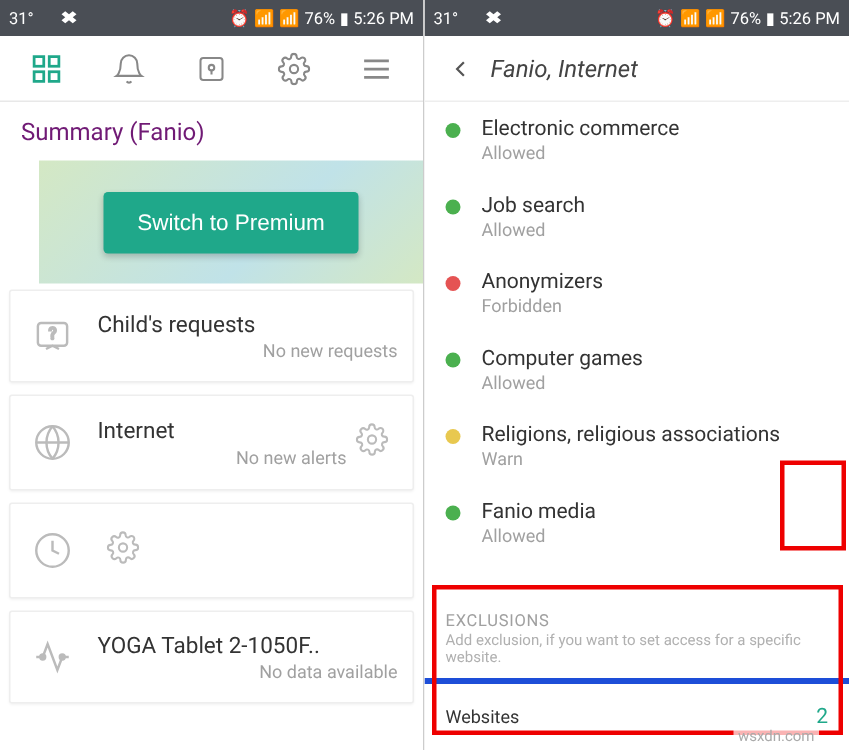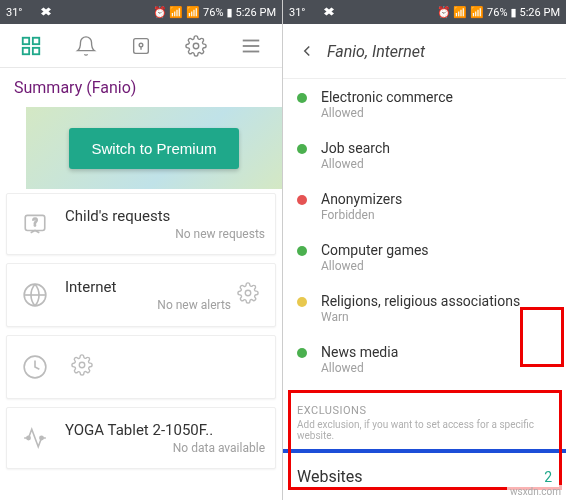--- a/index.html
+++ b/index.html
@@ -18,38 +18,38 @@
 .card { background: #fff; margin: 4px 6px; border: 1px solid #eee; border-radius: 2px; padding: 12px 10px; display: flex; align-items: center; box-shadow: 0 1px 2px rgba(0,0,0,0.05); position: relative; }
 .card-icon { width: 36px; height: 36px; margin-right: 12px; display: flex; align-items: center; justify-content: center; color: #b8b8b8; }
 .card-text { flex: 1; }
 .card-title { font-size: 15px; color: #333; margin-bottom: 2px; }
 .card-sub { font-size: 12px; color: #a0a0a0; text-align: right; }
 .gear-in-card { color: #b8b8b8; padding: 6px; }
 .red-box { border: 3px solid #e00; position: absolute; pointer-events: none; }
 .red-box-1 { right: 2px; top: 307px; width: 44px; height: 60px; }
 .red-box-2 { left: 288px; bottom: 10px; width: 274px; height: 100px; }
 
-.r-toolbar { height: 55px; display: flex; align-items: center; padding: 0 10px; border-bottom: 1px solid #eee; }
+.r-toolbar { height: 44px; display: flex; align-items: center; padding: 0 10px; border-bottom: 1px solid #eee; }
 .back-btn { width: 28px; height: 28px; display: flex; align-items: center; justify-content: center; color: #555; margin-right: 6px; }
 .r-title { font-size: 16px; font-style: italic; color: #444; }
 .cat-list { flex: 1; overflow: hidden; }
 .cat-item { display: flex; align-items: flex-start; padding: 10px 14px; }
 .dot { width: 10px; height: 10px; border-radius: 50%; margin-top: 4px; margin-right: 14px; flex-shrink: 0; }
 .dot-green { background: #4bb04f; }
 .dot-red { background: #e55353; }
 .dot-yellow { background: #e8c84f; }
 .cat-text { flex: 1; }
 .cat-title { font-size: 14px; color: #333; }
 .cat-status { font-size: 12px; color: #a0a0a0; margin-top: 1px; }
 .section-hdr { padding: 8px 14px 2px; font-size: 11px; color: #a0a0a0; letter-spacing: 0.5px; }
 .section-hint { padding: 0 14px 8px; font-size: 10px; color: #b0b0b0; border-bottom: 4px solid #1d4ed8; }
 .excl-row { display: flex; align-items: center; padding: 14px; justify-content: space-between; }
-.excl-label { font-size: 16px; color: #333; }
+.excl-label { font-size: 12px; color: #333; }
 .excl-count { font-size: 14px; color: #1fa88a; }
-.watermark { position: absolute; right: 2px; bottom: 2px; font-size: 10px; color: #aaa; background: rgba(255,255,255,0.7); padding: 1px 3px; z-index: 10; }
+.watermark { position: absolute; right: 20px; bottom: 2px; font-size: 10px; color: #aaa; background: rgba(255,255,255,0.7); padding: 1px 3px; z-index: 10; }
 </style>
 </head>
 <body>
 
 <div class="phone left-phone">
   <div class="statusbar">
     <div class="status-left">
       <span>31°</span>
       <span class="status-icon">
         <svg width="12" height="12" viewBox="0 0 24 24" fill="#fff">
@@ -234,21 +234,21 @@
       <div class="cat-item">
         <div class="dot dot-yellow"></div>
         <div class="cat-text">
           <div class="cat-title">Religions, religious associations</div>
           <div class="cat-status">Warn</div>
         </div>
       </div>
       <div class="cat-item">
         <div class="dot dot-green"></div>
         <div class="cat-text">
-          <div class="cat-title">News media</div>
+          <div class="cat-title">Fanio media</div>
           <div class="cat-status">Allowed</div>
         </div>
       </div>
     </div>
 
   <div>
     <div class="section-hdr">EXCLUSIONS</div>
     <div class="section-hint">Add exclusion, if you want to set access for a specific website.</div>
     <div class="excl-row">
       <span class="excl-label">Websites</span>

